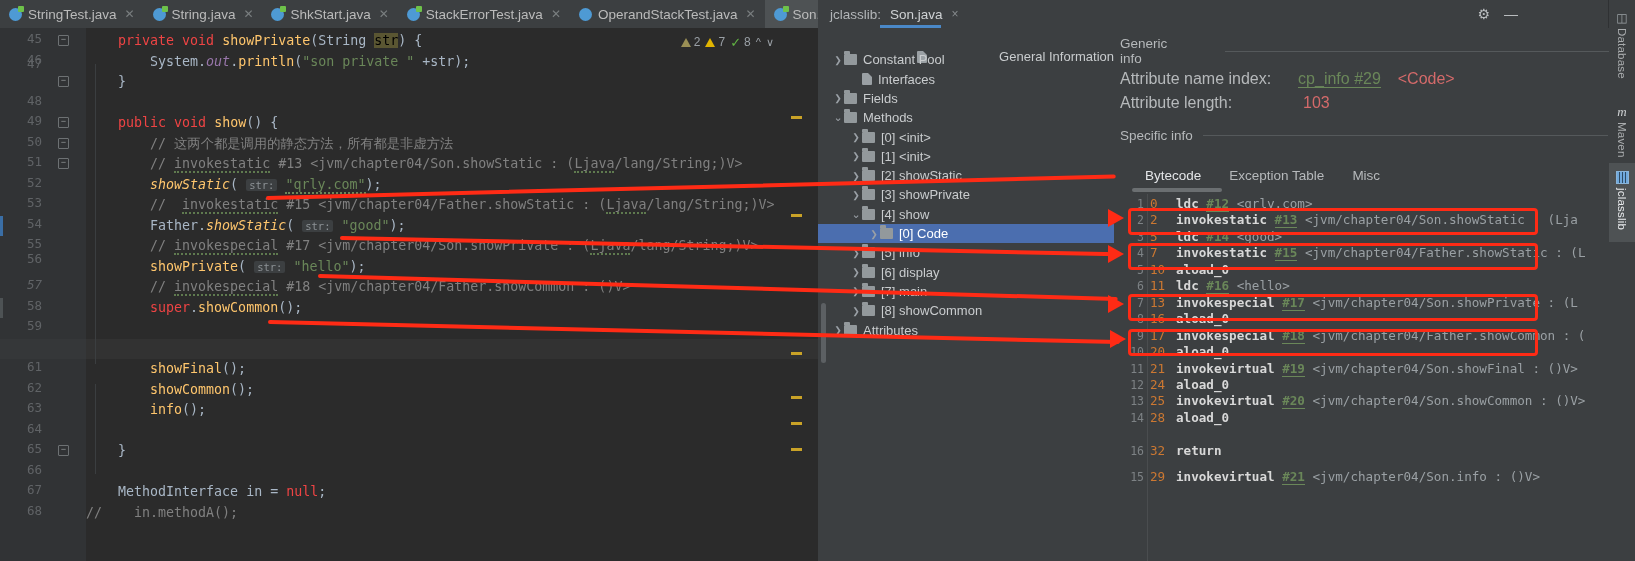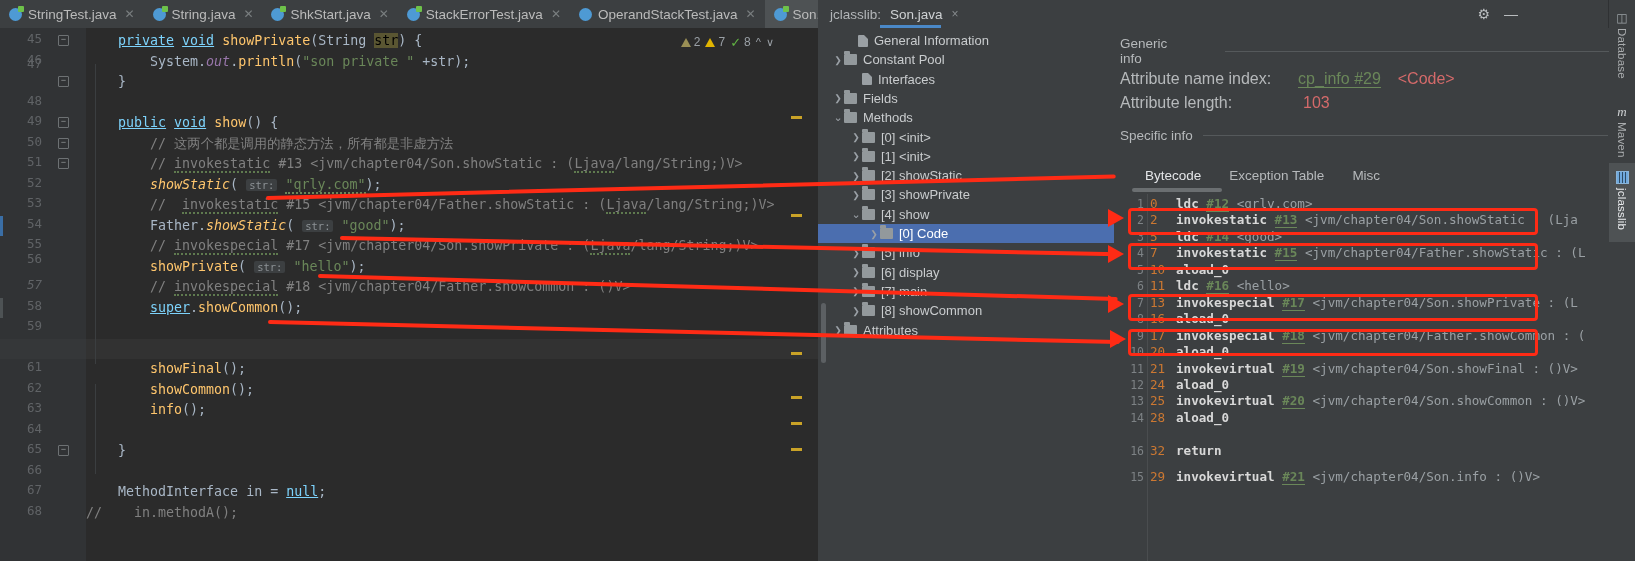--- a/index.html
+++ b/index.html
@@ -48,21 +48,21 @@
   .gutter .ln.cur{color:#a4a3a3;}
   .gutter .fold{position:absolute;left:58px;width:11px;height:11px;color:#7a7f80;font-size:10px;text-align:center;line-height:10px;}
   .gutter .fold b{display:block;width:9px;height:9px;border:1px solid #6d7173;border-radius:1px;font-weight:normal;line-height:7px;font-size:9px;color:#9a9ea0;}
   .code{position:absolute;left:86px;top:0;right:0;height:533px;font-family:"DejaVu Sans Mono",monospace;font-size:13.3px;white-space:pre;}
   .code .row{position:absolute;left:0;height:20px;line-height:20px;}
   .vline{position:absolute;left:95px;top:36px;width:1px;height:300px;background:#3b3e40;}
   .vline2{position:absolute;left:95px;top:356px;width:1px;height:90px;background:#3b3e40;}
   .cur-line{position:absolute;left:0;right:0;height:20px;background:#323232;}
   .caretmark{position:absolute;left:0;width:3px;height:20px;background:#3a6ea5;}
 
-  .k{color:#7dd3fc;text-decoration:underline;}            
+  .k{color:#ef4444;}            
   .t{color:#a9b7c6;}            
   .m{color:#ffc66d;}            
   .s{color:#6a8759;}            
   .c{color:#808080;}            
   .f{color:#9876aa;font-style:italic;} 
   .it{font-style:italic;}
   .hint{background:#3c3f41;color:#8d9296;font-size:10.5px;padding:0 3px;border-radius:2px;}
   .hlstr{background:#5a5632;}
   .wavy{border-bottom:2px dotted #6a8759;padding-bottom:0;}
   .wavyc{border-bottom:2px dotted #5f7a4f;}
@@ -263,21 +263,21 @@
       <div class="mk" style="top:186px;"></div>
       <div class="mk" style="top:324px;"></div>
       <div class="mk" style="top:368px;"></div>
       <div class="mk" style="top:394px;"></div>
       <div class="mk" style="top:420px;"></div>
     </div>
   </div>
 
   <div class="tree" id="tree-host">
     <div class="tscroll" style="top:275px;height:60px;"></div>
-  <div class="trow" style="top: 3px; padding-left: 28px;">
+  <div class="trow" style="top: 19px; padding-left: 20px; justify-content: space-between;">
         <span class="arr"></span>
         <span class="doc"></span>
         <span>General Information</span>
       </div>
       <div class="trow" style="top: 22.3px; padding-left: 14px;">
         <span class="arr">❯</span>
         <span class="folder"></span>
         <span>Constant Pool</span>
       </div>
       <div class="trow" style="top: 41.6px; padding-left: 32px;">

